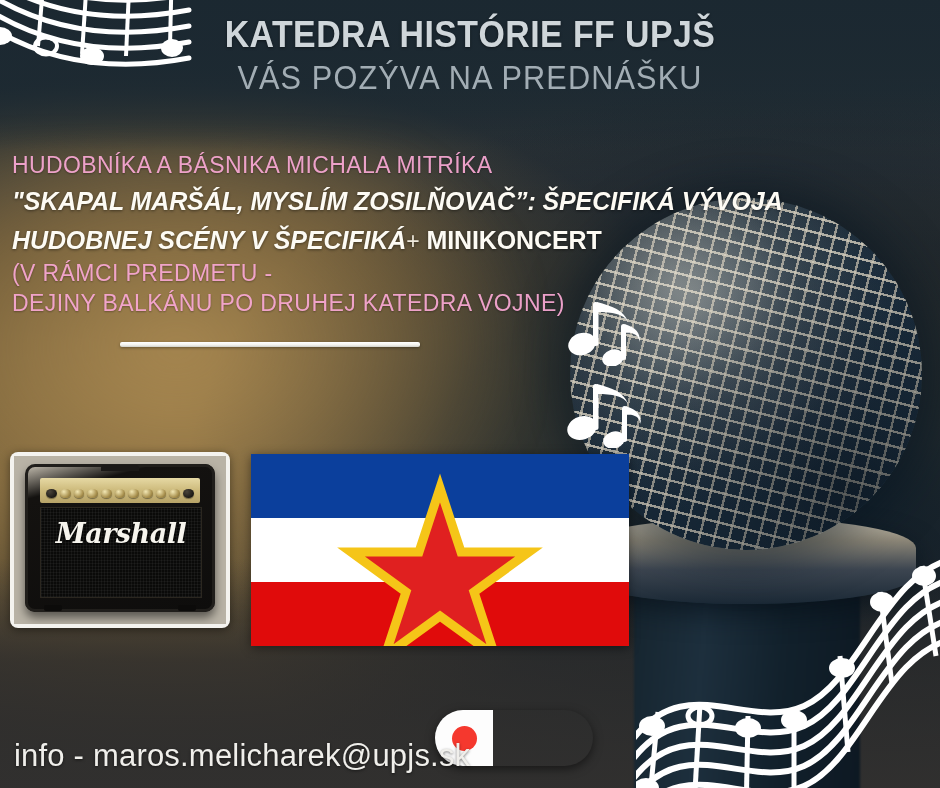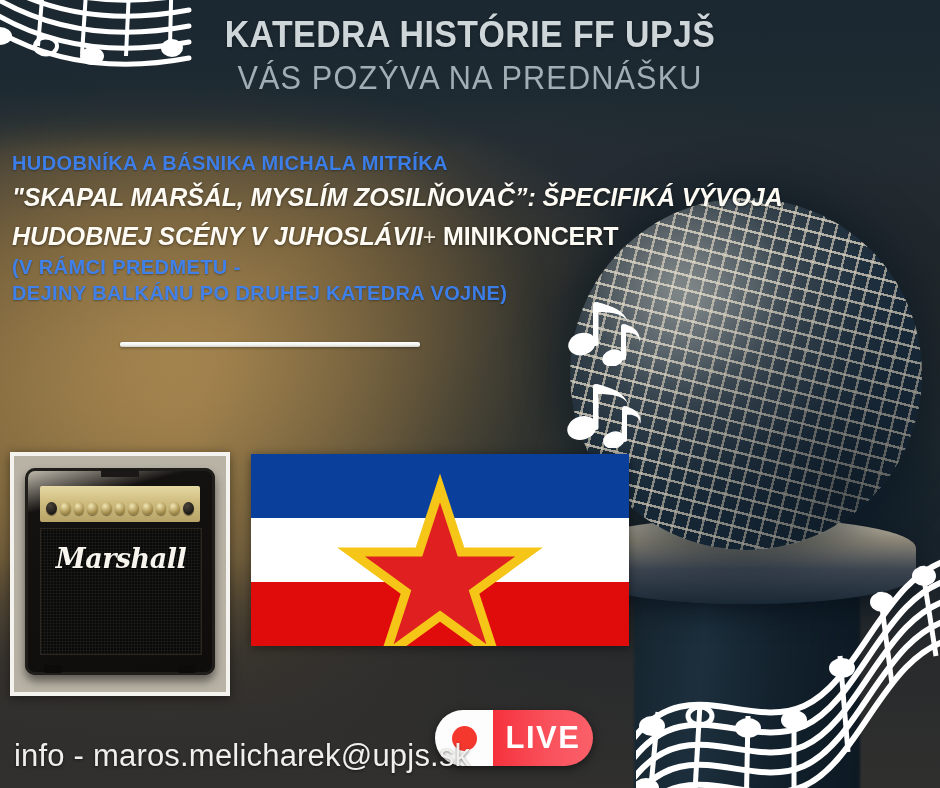--- a/index.html
+++ b/index.html
@@ -78,21 +78,21 @@
     text-shadow:0 1px 3px rgba(0,0,0,0.45);
   }
   .head-sub{
     font-size:33px;font-weight:300;letter-spacing:1.2px;
     color:#aeb9c0;margin-top:6px;line-height:1.1;
     transform:scaleX(0.93);transform-origin:center;
     opacity:0.92;
   }
   .block{position:absolute;left:12px;top:150px;width:830px;}
   .line-thin{
-    font-size:20px;font-weight:700;letter-spacing:0.4px;color:#3b82f6;
+    font-size:23px;font-weight:400;letter-spacing:0.4px;color:#f9a8d4;
     line-height:1.32;opacity:0.93;
     text-shadow:0 1px 2px rgba(0,0,0,0.35);
   }
   .line-bold{
     font-size:25px;font-weight:bold;font-style:italic;color:#fdfbf4;
     letter-spacing:-0.1px;line-height:1.38;margin-top:4px;
     text-shadow:0 1px 3px rgba(0,0,0,0.45);
   }
   .line-bold .plus{font-weight:300;font-style:normal;font-size:23px;color:#efeadd;}
   .line-bold .upright{font-style:normal;}
@@ -102,23 +102,24 @@
     background:linear-gradient(180deg,#ffffff 0%,#f2f2ee 60%,#cfcfc8 100%);
     border-radius:2px;box-shadow:0 1px 3px rgba(0,0,0,0.35);
   }
   .when{position:absolute;left:48px;top:374px;}
   .when div{
     font-size:24px;font-weight:400;color:#f3f1ea;letter-spacing:0.2px;line-height:1.48;
     text-shadow:0 1px 3px rgba(0,0,0,0.45);
   }
   
   .amp{
-    position:absolute;left:10px;top:452px;width:220px;height:244px;
+    position:absolute;left:10px;top:452px;width:220px;height:176px;
     background:#f4f3ef;padding:4px;box-sizing:border-box;
     box-shadow:0 2px 10px rgba(0,0,0,0.45);
+    border-radius:8px;
   }
   .amp-in{position:relative;width:100%;height:100%;background:#b9b3a6;overflow:hidden;}
   .amp-cab{
     position:absolute;left:5%;top:5%;width:90%;height:88%;
     background:linear-gradient(165deg,#2a2723 0%,#17151300 2%,#141210 18%,#0e0d0c 100%);
     border-radius:10px;
     box-shadow:inset 0 0 0 3px #201e1b, 0 6px 10px rgba(0,0,0,0.5);
   }
   .amp-handle{
     position:absolute;left:40%;top:0.5%;width:20%;height:4%;
@@ -280,21 +281,21 @@
   </div>
 
   <div class="head">
     <div class="head-title">KATEDRA HISTÓRIE FF UPJŠ</div>
     <div class="head-sub">VÁS POZÝVA NA PREDNÁŠKU</div>
   </div>
 
   <div class="block">
     <div class="line-thin">HUDOBNÍKA A BÁSNIKA MICHALA MITRÍKA</div>
     <div class="line-bold">"SKAPAL MARŠÁL, MYSLÍM ZOSILŇOVAČ”: ŠPECIFIKÁ VÝVOJA</div>
-    <div class="line-bold"><span>HUDOBNEJ SCÉNY V JUHOSLÁVII</span><span class="plus">+</span> <span class="upright">MINIKONCERT</span></div>
+    <div class="line-bold"><span>HUDOBNEJ SCÉNY V ŠPECIFIKÁ</span><span class="plus">+</span> <span class="upright">MINIKONCERT</span></div>
     <div class="line-thin paren">(V RÁMCI PREDMETU -</div>
     <div class="line-thin">DEJINY BALKÁNU PO DRUHEJ KATEDRA VOJNE)</div>
   </div>
 
   <div class="divider"></div>
 
 
   <div class="amp">
     <div class="amp-in">
       <div class="amp-cab">
@@ -331,18 +332,17 @@
     <div class="band red"></div>
     <svg width="378" height="192" viewBox="0 0 378 192">
       <polygon points="189,34 210,98 278,98 223,138 244,202 189,162 134,202 155,138 100,98 168,98" fill="#e02020" stroke="#f5c518" stroke-width="9" stroke-linejoin="miter"></polygon>
     </svg>
   </div>
 
   <div class="live">
     <div class="live-left">
       <span class="live-dot"></span>
     </div>
-    <div class="live-right">LIVE</div>
   </div>
 
   <div class="info">info - maros.melicharek@upjs.sk</div>
 
 </div>
 
 </body></html>

